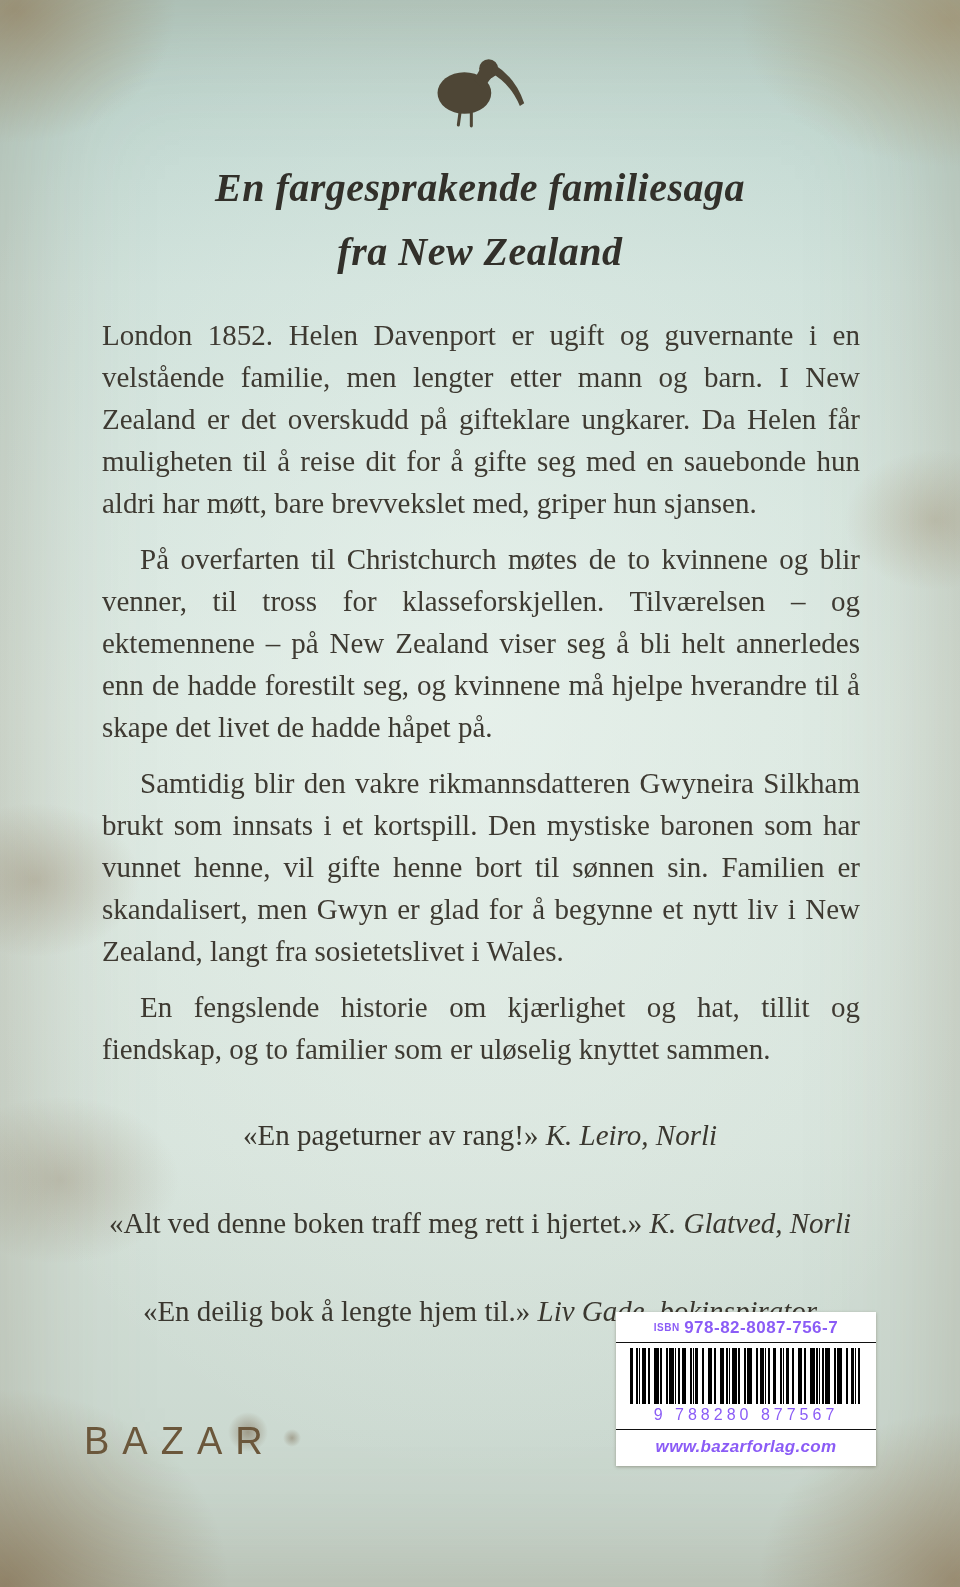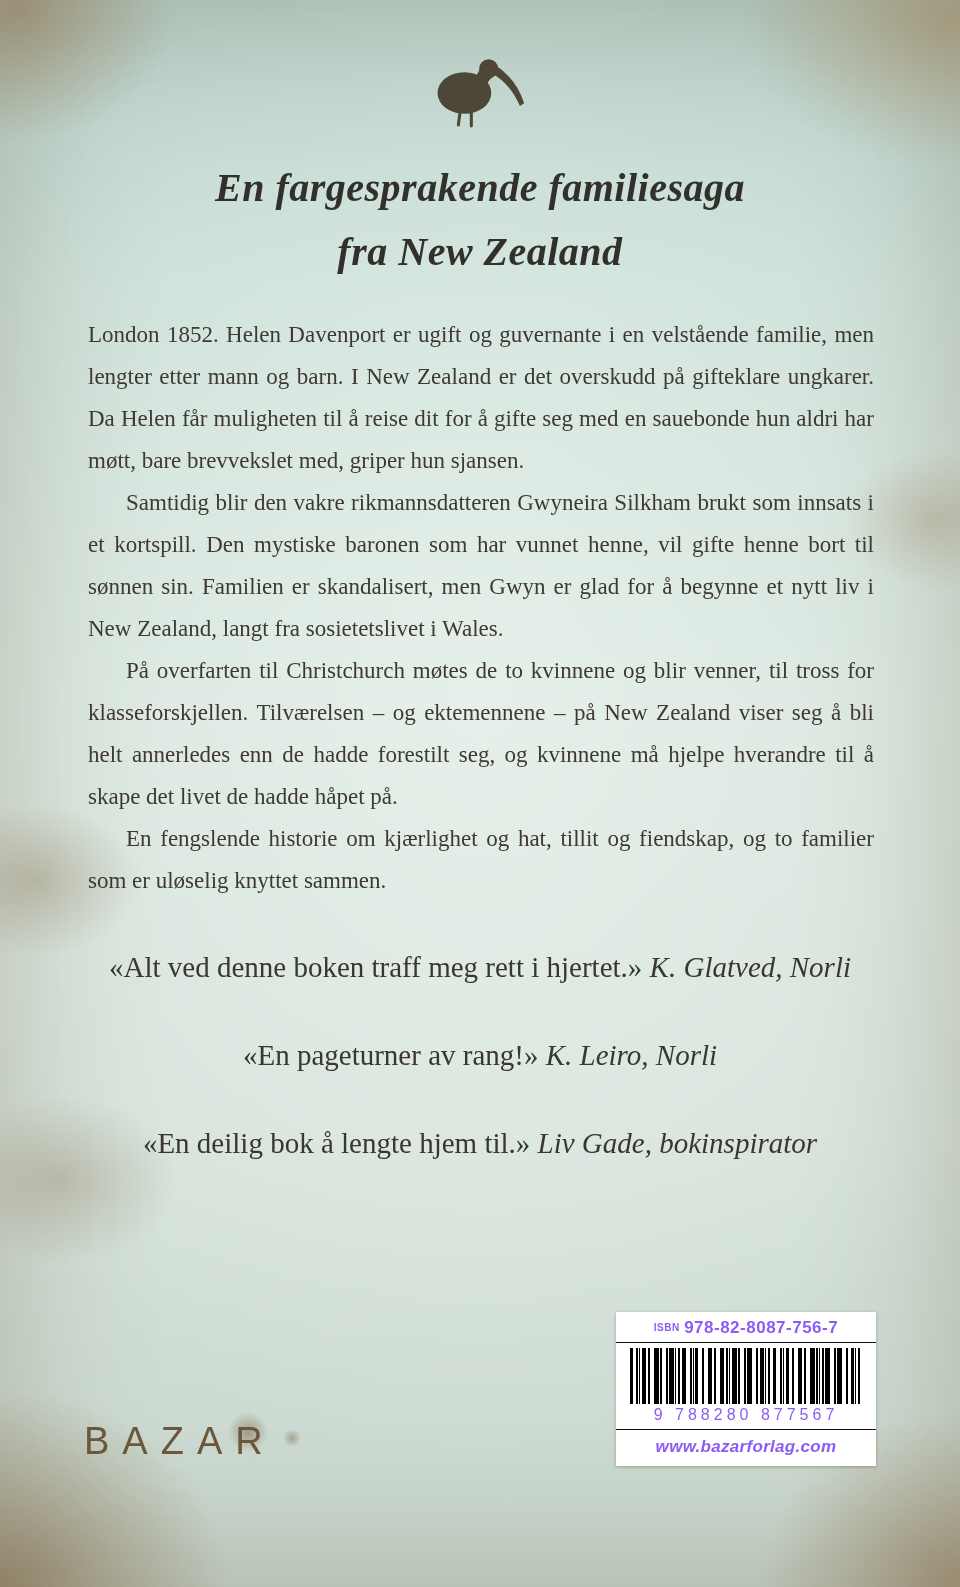--- a/index.html
+++ b/index.html
@@ -35,21 +35,21 @@
     text-align: center;
     font-style: italic;
     font-weight: bold;
     font-size: 40px;
     line-height: 64px;
     color: #32302a;
     letter-spacing: .5px;
   }
 
   .synopsis { margin: 30px 86px 0 88px; text-align: justify; }
-  .synopsis p { margin: 0; font-size: 23px; line-height: 42px; }
+  .synopsis p { margin: 14px; font-size: 29px; line-height: 42px; }
   .synopsis p.indent { text-indent: 38px; }
 
   .quotes { margin-top: 44px; text-align: center; }
   .quote { margin: 0 0 46px; font-size: 29px; line-height: 42px; color: #3a372f; }
   .quote .attribution { font-style: italic; }
 
   .publisher-logo {
     position: absolute;
     left: 84px;
     top: 1420px;
@@ -122,33 +122,33 @@
     </svg>
   </div>
 
   <h1 class="tagline">
     <span>En fargesprakende familiesaga</span><br>
     <span>fra New Zealand</span>
   </h1>
 
   <div class="synopsis">
     <p>London 1852. Helen Davenport er ugift og guvernante i en velstående familie, men lengter etter mann og barn. I New Zealand er det overskudd på gifteklare ungkarer. Da Helen får muligheten til å reise dit for å gifte seg med en sauebonde hun aldri har møtt, bare brevvekslet med, griper hun sjansen.</p>
+    <p class="indent">På overfarten til Christchurch møtes de to kvinnene og blir venner, til tross for klasseforskjellen. Tilværelsen – og ektemennene – på New Zealand viser seg å bli helt annerledes enn de hadde forestilt seg, og kvinnene må hjelpe hverandre til å skape det livet de hadde håpet på.</p>
     <p class="indent">Samtidig blir den vakre rikmannsdatteren Gwyneira Silkham brukt som innsats i et kortspill. Den mystiske baronen som har vunnet henne, vil gifte henne bort til sønnen sin. Familien er skandalisert, men Gwyn er glad for å begynne et nytt liv i New Zealand, langt fra sosietetslivet i Wales.</p>
-    <p class="indent">På overfarten til Christchurch møtes de to kvinnene og blir venner, til tross for klasseforskjellen. Tilværelsen – og ektemennene – på New Zealand viser seg å bli helt annerledes enn de hadde forestilt seg, og kvinnene må hjelpe hverandre til å skape det livet de hadde håpet på.</p>
     <p class="indent">En fengslende historie om kjærlighet og hat, tillit og fiendskap, og to familier som er uløselig knyttet sammen.</p>
   </div>
 
   <div class="quotes">
     <p class="quote">
+      <span>«En pageturner av rang!»</span>
+      <span class="attribution">K. Leiro, Norli</span>
+    </p>
+    <p class="quote">
       <span>«Alt ved denne boken traff meg rett i hjertet.»</span>
       <span class="attribution">K. Glatved, Norli</span>
-    </p>
-    <p class="quote">
-      <span>«En pageturner av rang!»</span>
-      <span class="attribution">K. Leiro, Norli</span>
     </p>
     <p class="quote">
       <span>«En deilig bok å lengte hjem til.»</span>
       <span class="attribution">Liv Gade, bokinspirator</span>
     </p>
   </div>
 
   <div class="publisher-logo">BAZAR</div>
 
   <div class="barcode-box">

